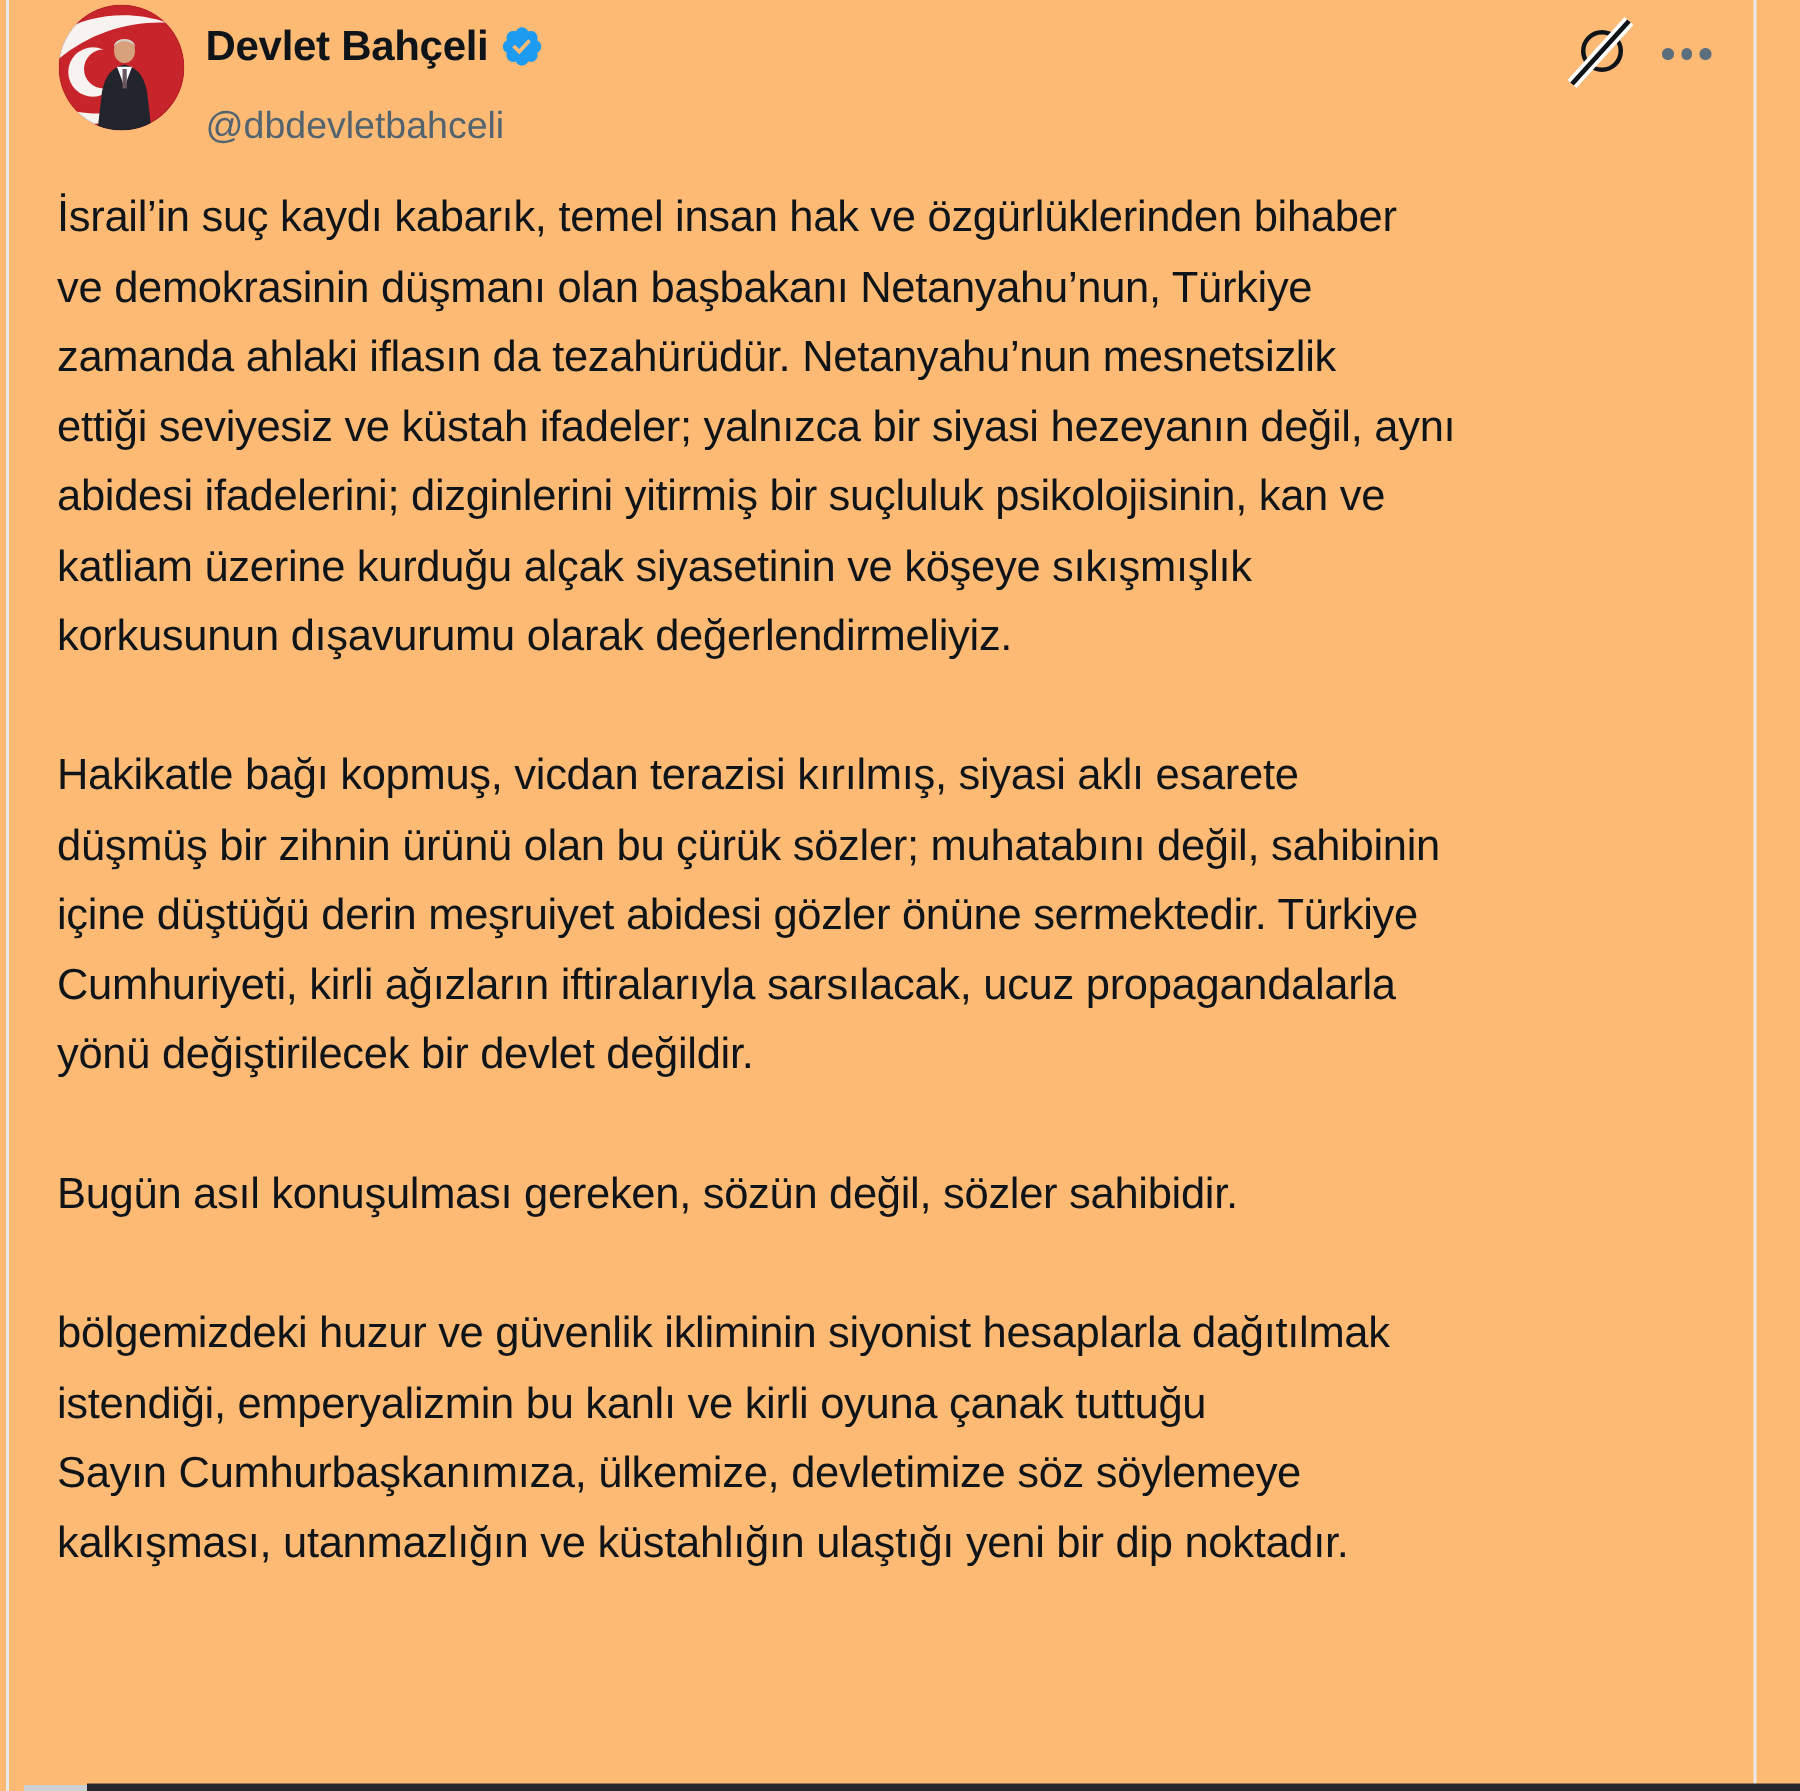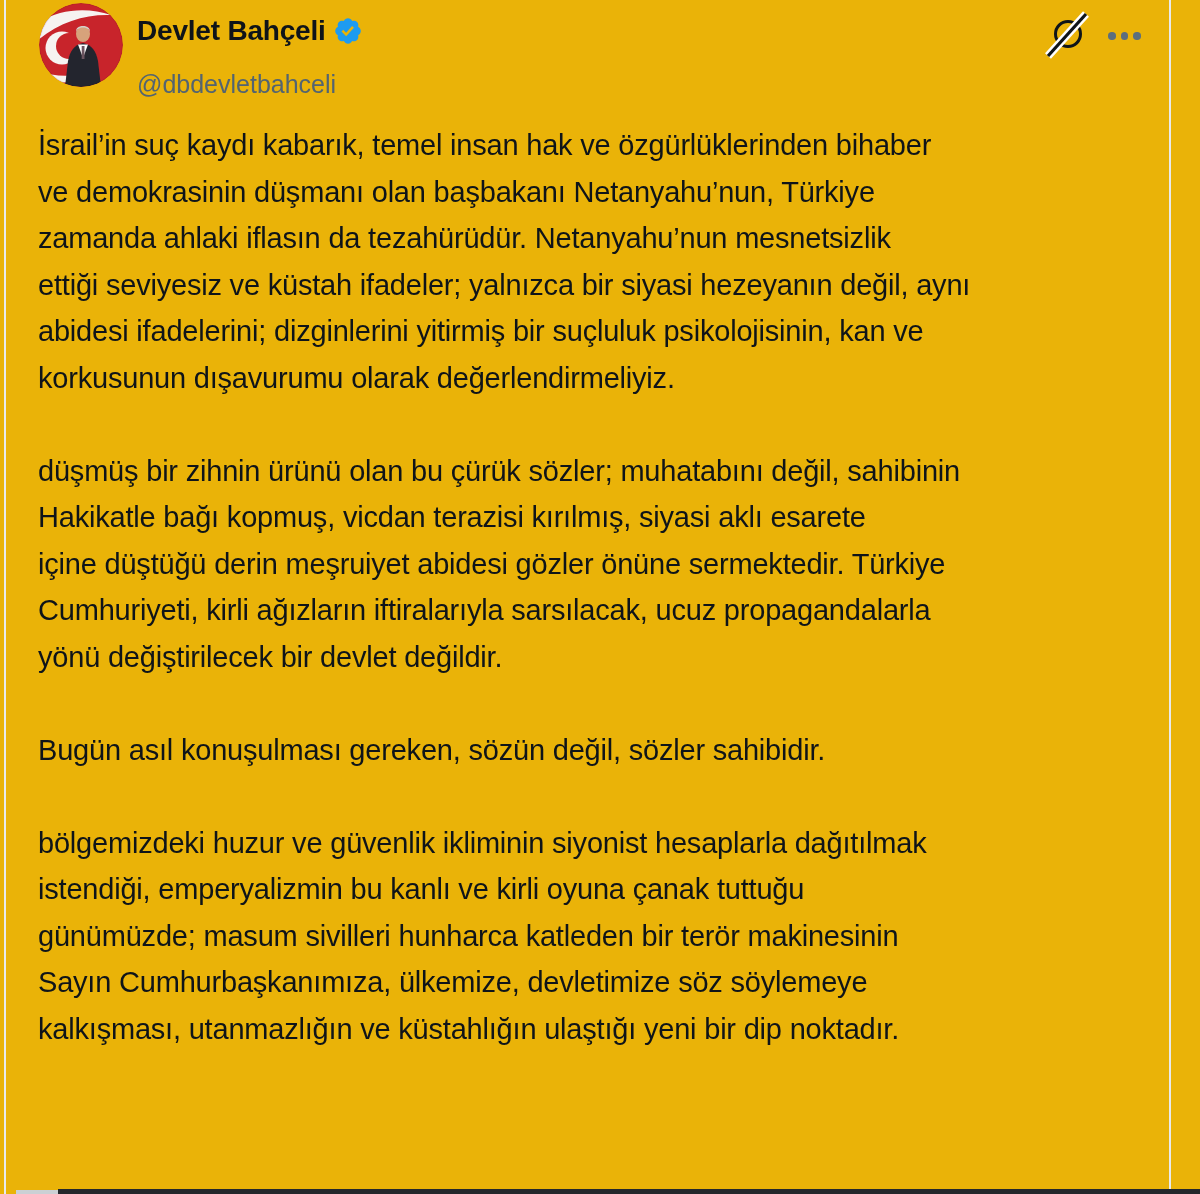--- a/index.html
+++ b/index.html
@@ -1,21 +1,21 @@
 <!DOCTYPE html>
 <html><head>
 <meta charset="utf-8">
 <style>
   * { margin: 0; padding: 0; box-sizing: border-box; }
   html, body { background: #ffffff; }
   .canvas {
     position: relative;
     width: 1200px;
     height: 1194px;
-    background: #eab308;
+    background: #fdba74;
     overflow: hidden;
     font-family: "Liberation Sans", "DejaVu Sans", sans-serif;
     color: #0f1419;
   }
   .col-border {
     position: absolute;
     top: 0;
     bottom: 0;
     width: 2px;
     background: #e8eaec;
@@ -155,36 +155,36 @@
     <span class="dot"></span>
   </div>
 
   <div class="tweet-text">
     <p>
       <span class="line" style="display:block">İsrail’in suç kaydı kabarık, temel insan hak ve özgürlüklerinden bihaber</span>
       <span class="line" style="display:block">ve demokrasinin düşmanı olan başbakanı Netanyahu’nun, Türkiye</span>
       <span class="line" style="display:block">zamanda ahlaki iflasın da tezahürüdür. Netanyahu’nun mesnetsizlik</span>
       <span class="line" style="display:block">ettiği seviyesiz ve küstah ifadeler; yalnızca bir siyasi hezeyanın değil, aynı</span>
       <span class="line" style="display:block">abidesi ifadelerini; dizginlerini yitirmiş bir suçluluk psikolojisinin, kan ve</span>
+      <span class="line" style="display:block">katliam üzerine kurduğu alçak siyasetinin ve köşeye sıkışmışlık</span>
       <span class="line" style="display:block">korkusunun dışavurumu olarak değerlendirmeliyiz.</span>
     </p>
     <p>
+      <span class="line" style="display:block">Hakikatle bağı kopmuş, vicdan terazisi kırılmış, siyasi aklı esarete</span>
       <span class="line" style="display:block">düşmüş bir zihnin ürünü olan bu çürük sözler; muhatabını değil, sahibinin</span>
-      <span class="line" style="display:block">Hakikatle bağı kopmuş, vicdan terazisi kırılmış, siyasi aklı esarete</span>
       <span class="line" style="display:block">içine düştüğü derin meşruiyet abidesi gözler önüne sermektedir. Türkiye</span>
       <span class="line" style="display:block">Cumhuriyeti, kirli ağızların iftiralarıyla sarsılacak, ucuz propagandalarla</span>
       <span class="line" style="display:block">yönü değiştirilecek bir devlet değildir.</span>
     </p>
     <p>
       <span class="line" style="display:block">Bugün asıl konuşulması gereken, sözün değil, sözler sahibidir.</span>
     </p>
     <p>
       <span class="line" style="display:block">bölgemizdeki huzur ve güvenlik ikliminin siyonist hesaplarla dağıtılmak</span>
       <span class="line" style="display:block">istendiği, emperyalizmin bu kanlı ve kirli oyuna çanak tuttuğu</span>
-      <span class="line" style="display:block">günümüzde; masum sivilleri hunharca katleden bir terör makinesinin</span>
       <span class="line" style="display:block">Sayın Cumhurbaşkanımıza, ülkemize, devletimize söz söylemeye</span>
       <span class="line" style="display:block">kalkışması, utanmazlığın ve küstahlığın ulaştığı yeni bir dip noktadır.</span>
     </p>
   </div>
 
   <div class="bottom-edge-light"></div>
   <div class="bottom-edge-dark"></div>
 
 </div>
 

